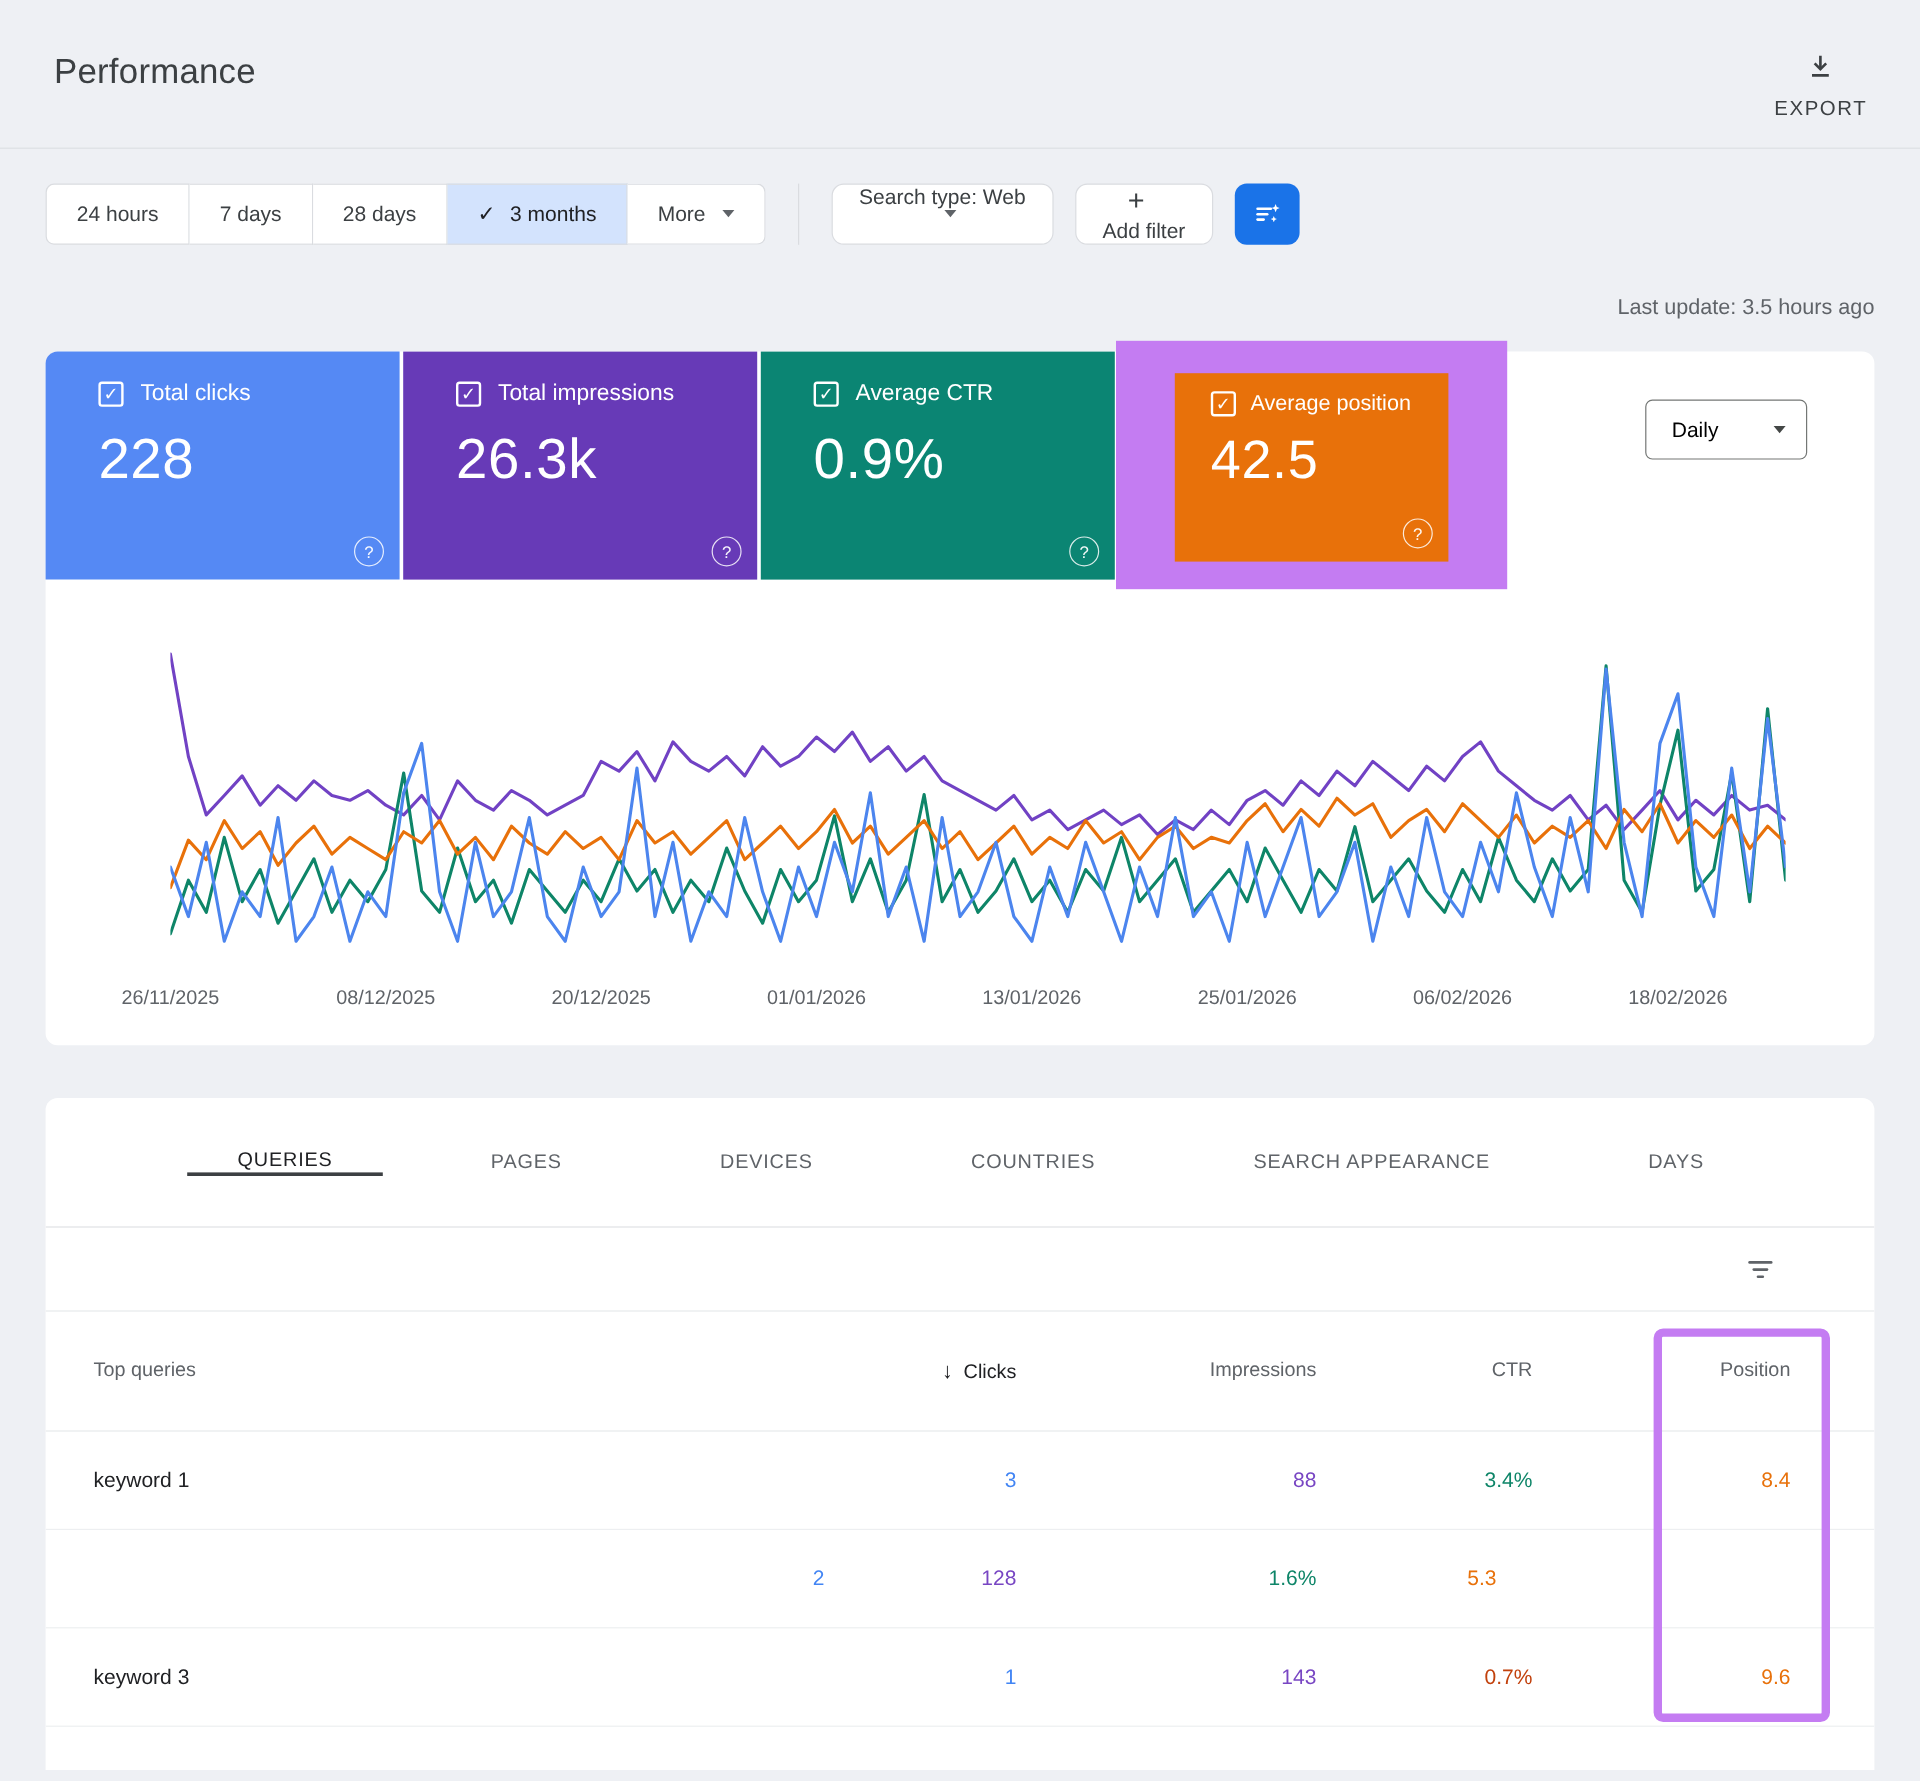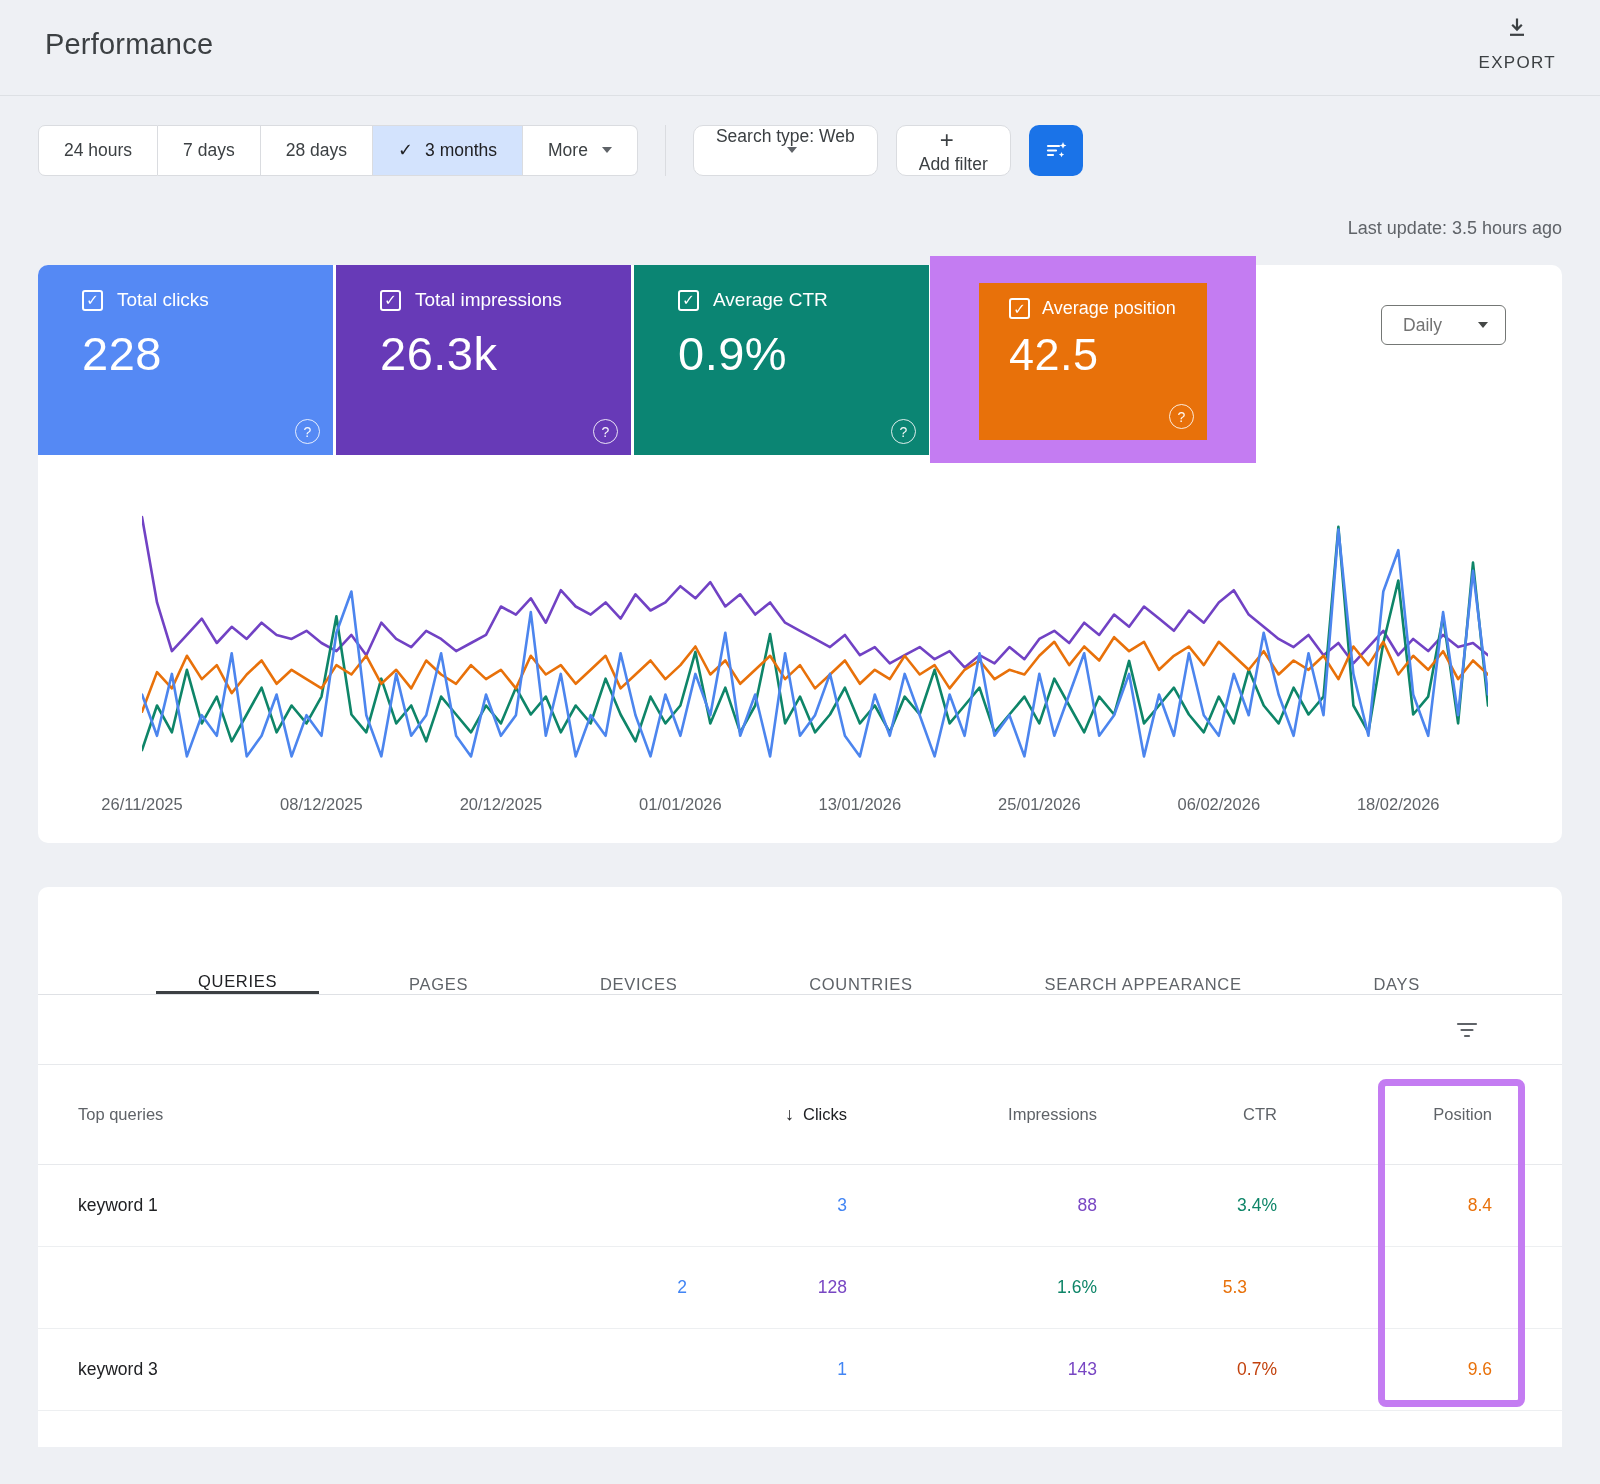--- a/index.html
+++ b/index.html
@@ -4,21 +4,21 @@
 <style>
   * { box-sizing: border-box; margin: 0; padding: 0; }
   html,body { width:1600px; height:1484px; }
   body {
     background:#eef0f4;
     font-family:"Liberation Sans","DejaVu Sans",sans-serif;
     color:#202124;
     overflow:hidden;
   }
   
-  .header-row { display:flex; justify-content:space-between; align-items:center; padding:16px 44px 22px 45px; }
+  .header-row { display:flex; justify-content:space-between; align-items:flex-start; padding:44px 44px 22px 45px; }
   .page-title { font-size:29px; font-weight:500; color:#3c4043; letter-spacing:.2px; }
   .export-btn { display:flex; align-items:center; gap:15px; font-size:17px; font-weight:500; letter-spacing:1.3px; color:#3c4043; cursor:pointer;flex-direction:column; }
   .top-divider { height:1px; background:#dde0e4; }
 
   
   .toolbar { display:flex; align-items:center; margin:28px 38px 0 38px; height:52px; }
   .segmented { display:flex; }
   .seg-chip { height:51px; display:flex; align-items:center; padding:0 25px; background:#fff;
               border:1px solid #dadce0; border-left-width:0; font-size:17.5px; color:#3c4043; cursor:pointer; white-space:nowrap; }
   .seg-chip.first { border-left-width:1px; border-radius:7px 0 0 7px; }
@@ -47,32 +47,32 @@
   .mc-label { font-size:19px; }
   .mc-value { font-size:47px; padding-left:44px; margin-top:15px; letter-spacing:.5px; }
   .mc-help { position:absolute; right:13px; bottom:11px; width:25px; height:25px; border:1.5px solid rgba(255,255,255,.85);
              border-radius:50%; display:flex; align-items:center; justify-content:center;
              font-size:14px; color:rgba(255,255,255,.95); cursor:pointer; }
   .annotation-card-box { margin-top:-9px; margin-left:-2px; padding:27px 49px 23px 49px; }
   .metric-card.small { width:228px; height:157px; padding-top:15px; margin-right:0; }
   .metric-card.small .mc-head { padding-left:30px; gap:12px; }
   .metric-card.small .mc-label { font-size:18px; }
   .metric-card.small .mc-value { font-size:45px; padding-left:30px; margin-top:10px; }
-  .daily-select { margin-left:auto; margin-top:40px; margin-right:56px; height:40px; background:#fff;
+  .daily-select { margin-left:auto; margin-top:40px; margin-right:56px; height:50px; background:#fff;
                   border:1px solid #747775; border-radius:6px; display:flex; align-items:center;
-                  padding:0 17px 0 21px; font-size:17.5px; color:#737373; gap:22px; cursor:pointer; }
+                  padding:0 17px 0 21px; font-size:17.5px; color:#000000; gap:32px; cursor:pointer; }
 
   .chart-wrap { margin:40px 74px 0 104px; position:relative; }
   #perf-chart { width:100%; height:278px; display:block; }
   .x-labels { position:relative; height:28px; margin-top:14px; font-size:16.5px; color:#5f6368; }
   .x-labels span { position:absolute; transform:translateX(-50%); white-space:nowrap; }
 
   
   .table-card { margin:44px 38px 0 38px; background:#fff; border-radius:10px 10px 0 0; position:relative; height:560px; overflow:hidden; }
-  .tabs { display:flex; justify-content:space-between; align-items:flex-end; height:108px;
+  .tabs { display:flex; justify-content:space-between; align-items:center; height:108px;
           border-bottom:1px solid #dfe1e5; padding:0 100px 0 118px; }
   .tab { display:flex; align-items:center; padding:0 42px; font-size:16.5px; letter-spacing:.7px;
          color:#5f6368; font-weight:500; cursor:pointer; white-space:nowrap; }
   .tab.active { color:#202124; border-bottom:3px solid #3c4043; }
   .filter-row { height:70px; display:flex; align-items:center; justify-content:flex-end;
                 padding-right:84px; border-bottom:1px solid #e7e9ec; }
   .grid-head, .grid-row { display:grid; grid-template-columns:1fr 160px 250px 180px 245px; align-items:center; padding:0 40px; }
   .grid-head { height:100px; font-size:16.5px; color:#5f6368; font-weight:500; border-bottom:1px solid #e7e9ec; }
   .grid-row { height:82px; font-size:17.5px; border-bottom:1px solid #edeff1; }
   .num { text-align:right; }

